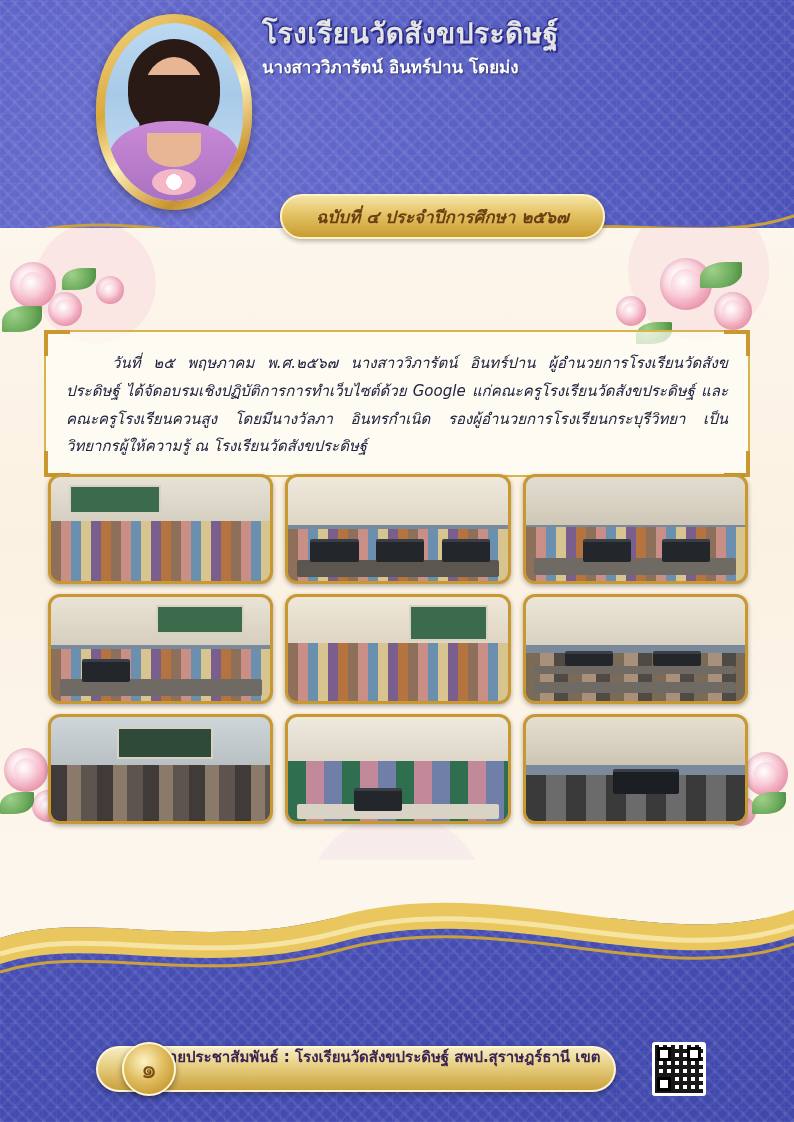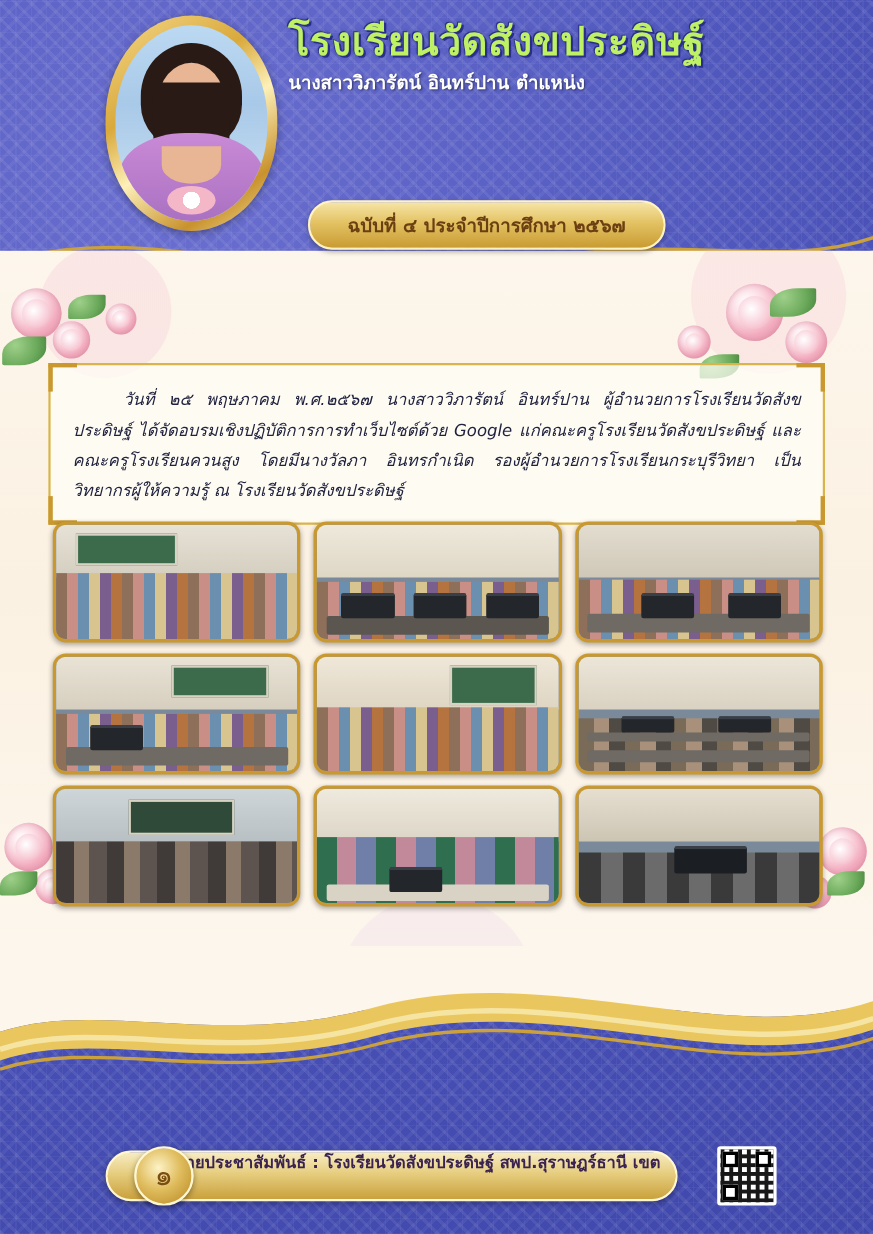--- a/index.html
+++ b/index.html
@@ -96,39 +96,39 @@
     background:#2a1a16; border-radius:46%; clip-path: polygon(0 10%,14% 0,16% 100%,0 100%, 100% 100%, 84% 100%, 86% 0, 100% 10%); }
   .p-body { position:absolute; left:50%; bottom:-6px; width:132px; height:86px; transform:translateX(-50%);
     background: linear-gradient(180deg,#c98ad6 0%, #a86fc0 100%); border-radius: 46% 46% 12% 12%; }
   .p-collar { position:absolute; left:50%; bottom:34px; width:54px; height:34px; transform:translateX(-50%);
     background:#e8b694; border-radius:0 0 50% 50%; }
   .p-flower { position:absolute; left:50%; bottom:6px; width:44px; height:26px; transform:translateX(-50%);
     background: radial-gradient(circle at 50% 50%, #ffffff 0 30%, #f3b7c8 31% 100%); border-radius:50%; }
 
   .head-texts { position:absolute; left:262px; top:18px; right:14px; }
   .school-name {
-    font-size: 36px; font-weight: bold; color:#bef264;
+    font-size: 28px; font-weight: bold; color:#e5e5e5;
     text-shadow: 0 0 4px #2b2f87, 2px 2px 0 #2b2f87, -1px -1px 0 #2b2f87;
     letter-spacing: .5px; line-height: 1.15;
   }
   .sub-line { font-size: 13.5px; color:#ffffff; line-height:1.35; text-shadow: 1px 1px 2px rgba(0,0,0,.45); }
   .director { font-size: 17px; color:#ffffff; font-weight:bold; line-height:1.35; margin-top:6px;
     text-shadow: 1px 1px 2px rgba(0,0,0,.5); }
 
   .issue-badge {
     margin-top: 10px;
     display:inline-block;
     background: linear-gradient(180deg,#f6e5a6 0%, #e3c263 45%, #c99c33 100%);
     border: 2px solid #fff3c4;
     border-radius: 22px;
     padding: 7px 34px;
     font-size: 17px; font-weight:bold; color:#6b3f12;
     box-shadow: 0 2px 5px rgba(0,0,0,.3);
   }
-  .badge-wrap { position:absolute; left:280px; top:172px; }
+  .badge-wrap { position:absolute; left:280px; top:184px;font-style:italic; }
 
   
   .article {
     position:absolute; left:44px; top:330px; width:706px;
     border: 2px solid #d9b44a;
     border-radius: 4px;
     background: rgba(255,253,247,0.72);
     padding: 18px 20px 14px 20px;
   }
   .corner {
@@ -257,21 +257,21 @@
       <div class="p-face"></div>
       <div class="p-hair2"></div>
       <div class="p-body"></div>
       <div class="p-collar"></div>
       <div class="p-flower"></div>
     </div>
   </div>
 
   <div class="head-texts">
     <div class="school-name">โรงเรียนวัดสังขประดิษฐ์</div>
-    <div class="director">นางสาววิภารัตน์  อินทร์ปาน  ตำแหน่ง</div>
+    <div class="director">นางสาววิภารัตน์  อินทร์ปาน  โดยม่ง</div>
   </div>
 
   <div class="badge-wrap">
     <div class="issue-badge">ฉบับที่ ๔ ประจำปีการศึกษา ๒๕๖๗</div>
   </div>
 </div>
 
 <div class="article">
   <span class="corner c-tl"></span>
   <span class="corner c-tr"></span>

